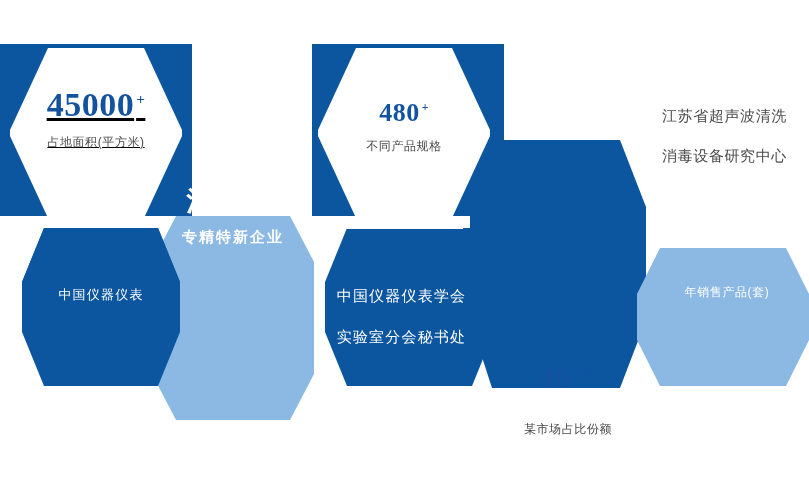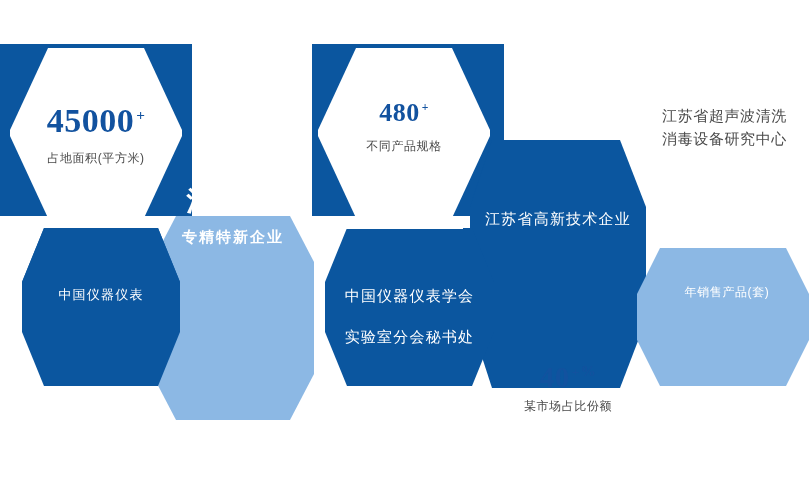--- a/index.html
+++ b/index.html
@@ -74,61 +74,58 @@
     <path d="M 325 282 L 347 228 L 472 228 L 494 282 L 494 332 L 472 386 L 347 386 L 325 332 Z" fill="#0B569F"></path>
 
     <path d="M 637 294 L 660 248 L 786 248 L 809 294 L 809 340 L 786 386 L 660 386 L 637 340 Z" fill="#8CB8E4"></path>
 
     <rect x="345" y="218" width="118" height="11" fill="#FFFFFF"></rect>
 
     <rect x="455" y="217" width="14" height="10" fill="#FFFFFF"></rect>
 
   </svg>
 
-  <div class="stack" style="left:10px; top:104px; width:172px;">
+  <div class="stack" style="left:10px; top:88px; width:172px;text-decoration:underline;">
     <div class="row big-num" style="font-size:34px; color:#12529F;">
       <span>45000</span><span class="plus">+</span>
     </div>
     <div class="row cap line2" style="color:#4A4A4A;">占地面积(平方米)</div>
   </div>
 
   <div class="stack" style="left:318px; top:100px; width:172px;">
     <div class="row big-num" style="font-size:26px; color:#12529F;">
       <span>480</span><span class="plus">+</span>
     </div>
     <div class="row cap line2" style="color:#4A4A4A;">不同产品规格</div>
   </div>
 
   <div class="stack" style="left:152px; top:188px; width:162px;font-weight:bold;">
     <div class="row" style="font-size:27px; color:#FFFFFF; letter-spacing:4px;">江苏省</div>
     <div class="row line2" style="font-size:15px; color:#FFFFFF; letter-spacing:2px;">专精特新企业</div>
   </div>
 
-  <div class="stack" style="left:470px; top:211px; width:176px;">
-    <div class="row" style="font-size:15px; color:#FFFFFF; letter-spacing:1.2px;">江苏省高新技术企业</div>
-  </div>
 
   <div class="stack" style="left:640px; top:108px; width:169px;">
     <div class="row" style="font-size:15px; color:#4A4A4A; letter-spacing:0.6px;">江苏省超声波清洗</div>
-    <div class="row" style="font-size:15px; color:#4A4A4A; letter-spacing:0.6px; margin-top:8px;">消毒设备研究中心</div>
+    <div class="row" style="font-size:15px; color:#4A4A4A; letter-spacing:0.6px; margin-top:25px;">消毒设备研究中心</div>
   </div>
 
   <div class="stack" style="left:22px; top:288px; width:158px;">
     <div class="row" style="font-size:13px; color:#FFFFFF; letter-spacing:1.2px;">中国仪器仪表</div>
   </div>
 
-  <div class="stack" style="left:325px; top:288px; width:169px;">
+  <div class="stack" style="left:317px; top:288px; width:169px;">
     <div class="row" style="font-size:15px; color:#FFFFFF; letter-spacing:1.2px;">中国仪器仪表学会</div>
     <div class="row" style="font-size:15px; color:#FFFFFF; letter-spacing:1.2px; margin-top:26px;">实验室分会秘书处</div>
   </div>
 
   <div class="stack" style="left:645px; top:272px; width:164px;">
     <div class="row cap line2" style="color:#FFFFFF;">年销售产品(套)</div>
   </div>
 
   <div class="stack" style="left:478px; top:363px; width:180px;">
     <div class="row big-num" style="font-size:29px; color:#12529F;">
       <span>40</span><span class="plus">+</span><span class="pct">%</span>
     </div>
-    <div class="row cap line2" style="color:#4A4A4A; margin-top:8px;">某市场占比份额</div>
+    <div class="row cap line2" style="color:#4A4A4A; margin-top:31px;">某市场占比份额</div>
   </div>
 
 </div>
 
 </body></html>

